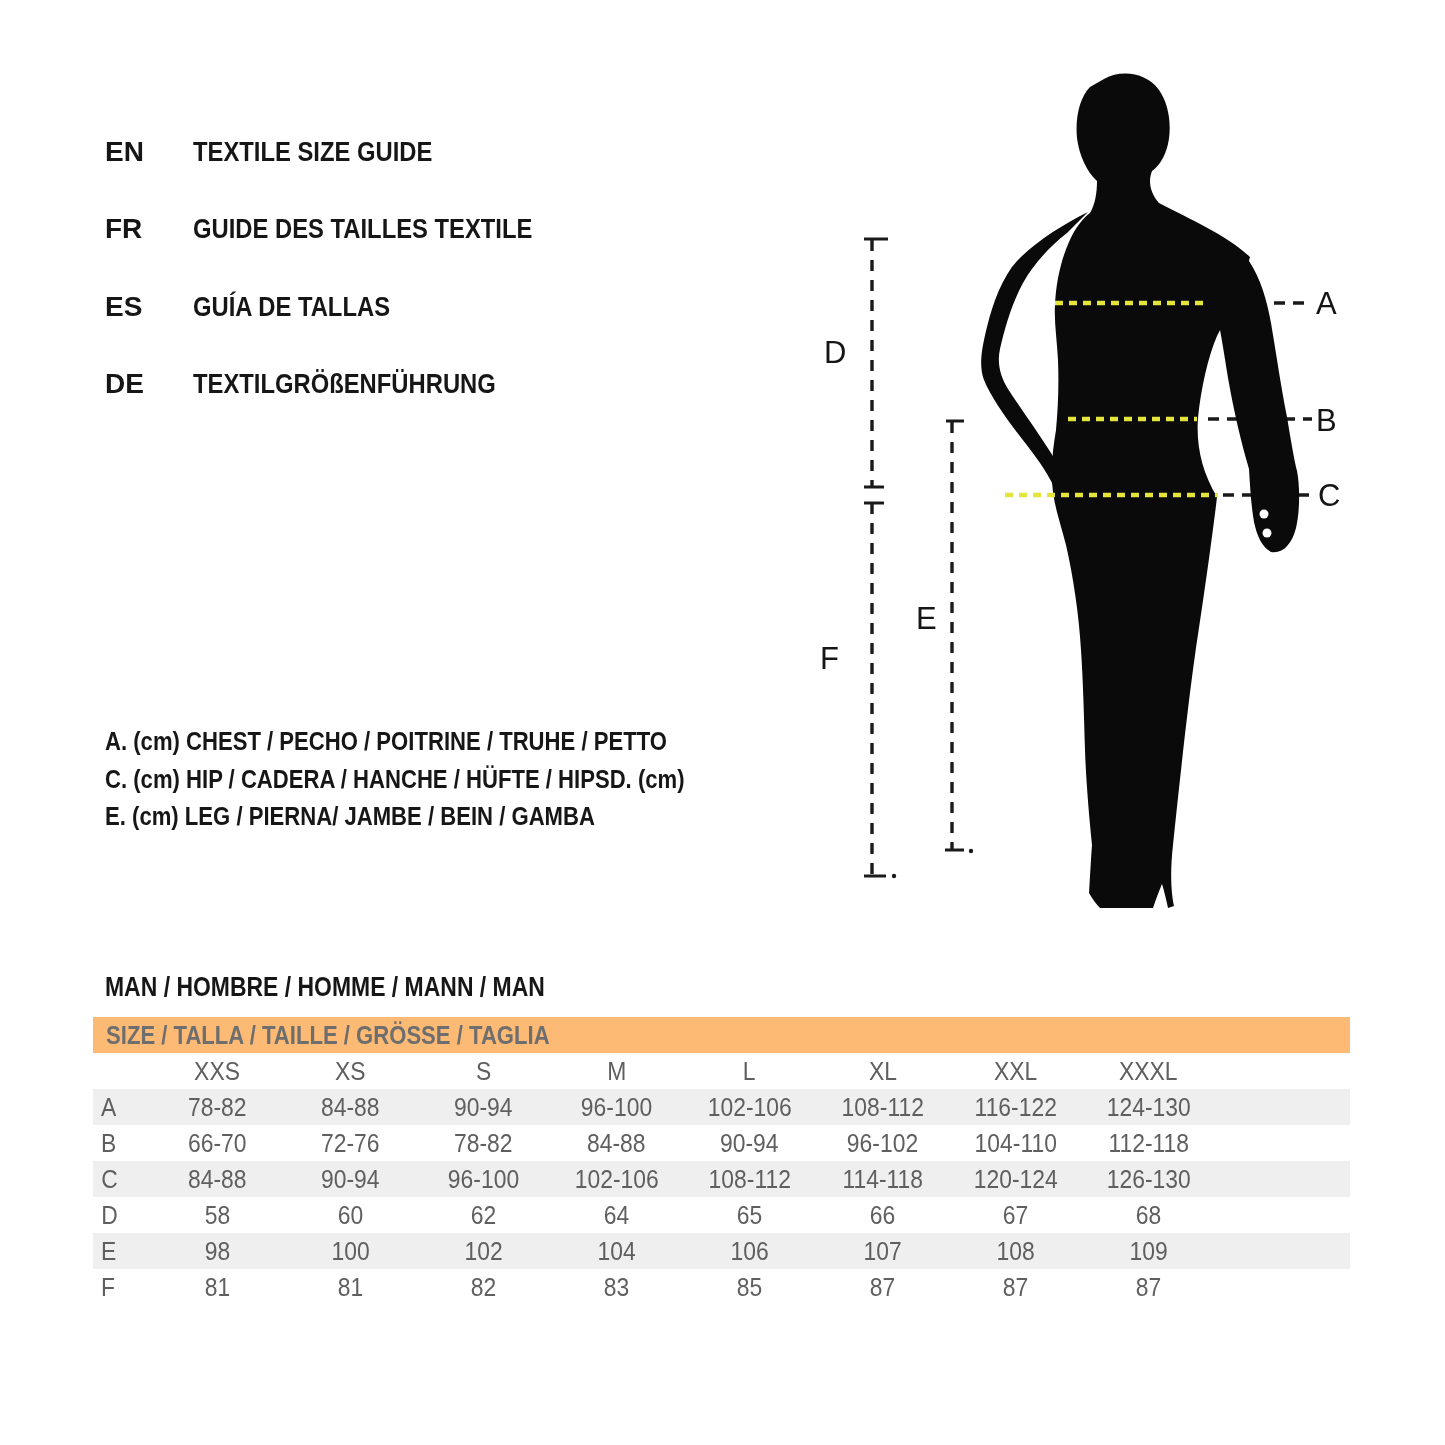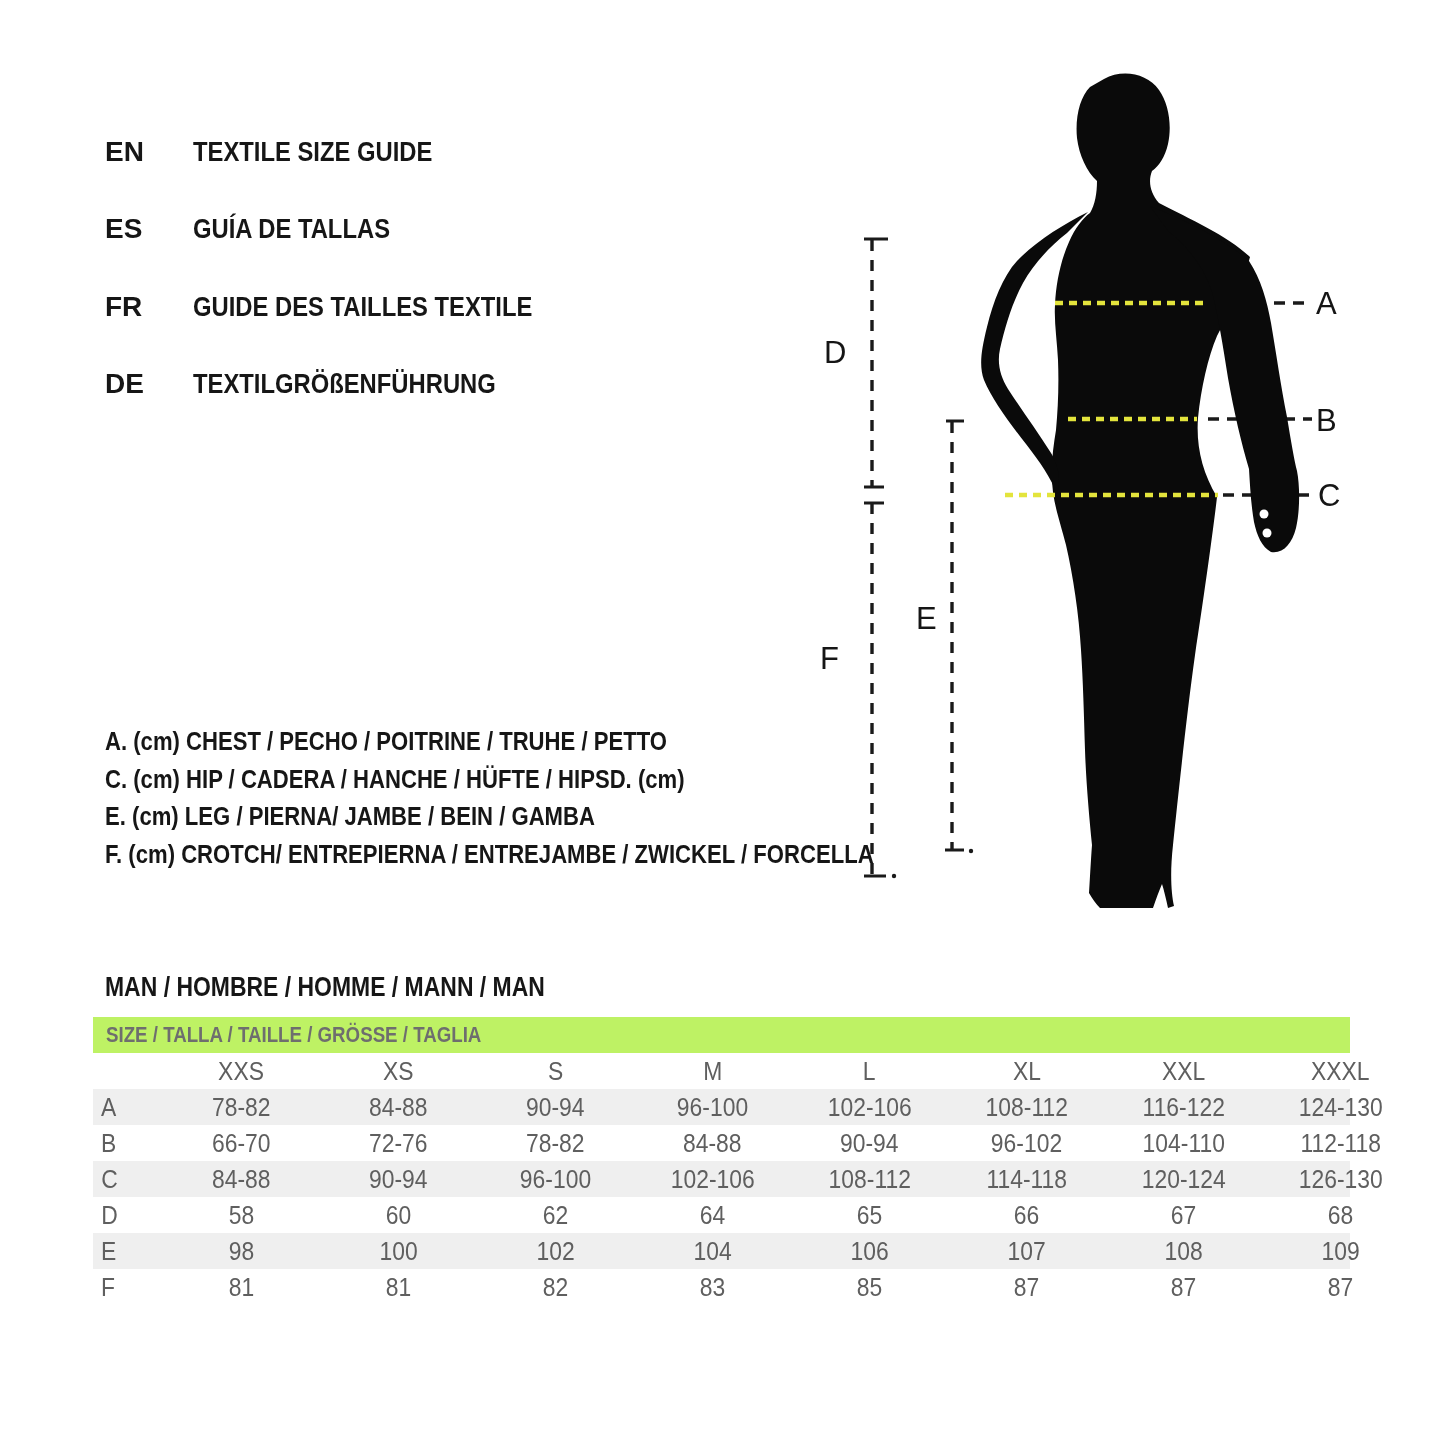--- a/index.html
+++ b/index.html
@@ -22,45 +22,45 @@
   
   .legend { position:absolute; left:105px; top:723px; color:#161616; }
   .legrow { height:37.6px; line-height:37.6px; font-size:26px; font-weight:700; }
 
   
   .gender { position:absolute; left:105px; top:969px; height:36px; line-height:36px;
             font-size:27px; font-weight:700; color:#161616; }
 
   
   .table { position:absolute; left:93px; top:1017px; width:1257px; }
-  .thead { height:36px; line-height:36px; background:#bef264; color:#6e6e6e;
-           font-size:22px; font-weight:700; padding-left:13px; box-sizing:border-box; }
+  .thead { height:36px; line-height:36px; background:#fdba74; color:#6e6e6e;
+           font-size:26px; font-weight:700; padding-left:13px; box-sizing:border-box; }
   .trow  { display:grid; grid-template-columns:58px repeat(8,133px) 1fr;
-           height:36px; align-items:center; color:#5f5f5f; font-size:26px;gap:24px; }
+           height:36px; align-items:center; color:#5f5f5f; font-size:26px; }
   .trow.shade { background:#efefef; }
   .cell  { text-align:center; overflow:visible; }
   .cell.lab { text-align:left; padding-left:7px; box-sizing:border-box; }
 </style>
 </head>
 <body>
 
 <div class="canvas">
 
   <div class="langs">
     <div class="lrow">
       <span class="lcode">EN</span>
       <span class="cond">TEXTILE SIZE GUIDE</span>
     </div>
     <div class="lrow">
+      <span class="lcode">FR</span>
+      <span class="cond">GUIDE DES TAILLES TEXTILE</span>
+    </div>
+    <div class="lrow">
       <span class="lcode">ES</span>
       <span class="cond">GUÍA DE TALLAS</span>
-    </div>
-    <div class="lrow">
-      <span class="lcode">FR</span>
-      <span class="cond">GUIDE DES TAILLES TEXTILE</span>
     </div>
     <div class="lrow">
       <span class="lcode">DE</span>
       <span class="cond">TEXTILGRÖßENFÜHRUNG</span>
     </div>
   </div>
 
   <svg class="fig" viewBox="0 0 1445 1445">
 
     <g stroke="#1a1a1a" stroke-width="3.4" stroke-dasharray="11 8">
@@ -155,21 +155,20 @@
     <text x="1318" y="506">C</text>
     <text x="824" y="363">D</text>
     <text x="916" y="629">E</text>
     <text x="820" y="669">F</text>
   </svg>
 
   <div class="legend">
     <div class="legrow"><span class="cond">A. (cm) CHEST / PECHO / POITRINE / TRUHE / PETTO</span></div>
     <div class="legrow"><span class="cond">C. (cm) HIP / CADERA / HANCHE / HÜFTE / HIPSD. (cm)</span></div>
     <div class="legrow"><span class="cond">E. (cm) LEG / PIERNA/ JAMBE / BEIN / GAMBA</span></div>
-    <div class="legrow"><span class="cond">F. (cm) CROTCH/ ENTREPIERNA / ENTREJAMBE / ZWICKEL / FORCELLA</span></div>
   </div>
 
   <div class="gender"><span class="cond">MAN / HOMBRE / HOMME / MANN / MAN</span></div>
 
   <div class="table">
     <div class="thead">
       <span class="cond">SIZE / TALLA / TAILLE / GRÖSSE / TAGLIA</span>
     </div>
 
     <div class="trow">

